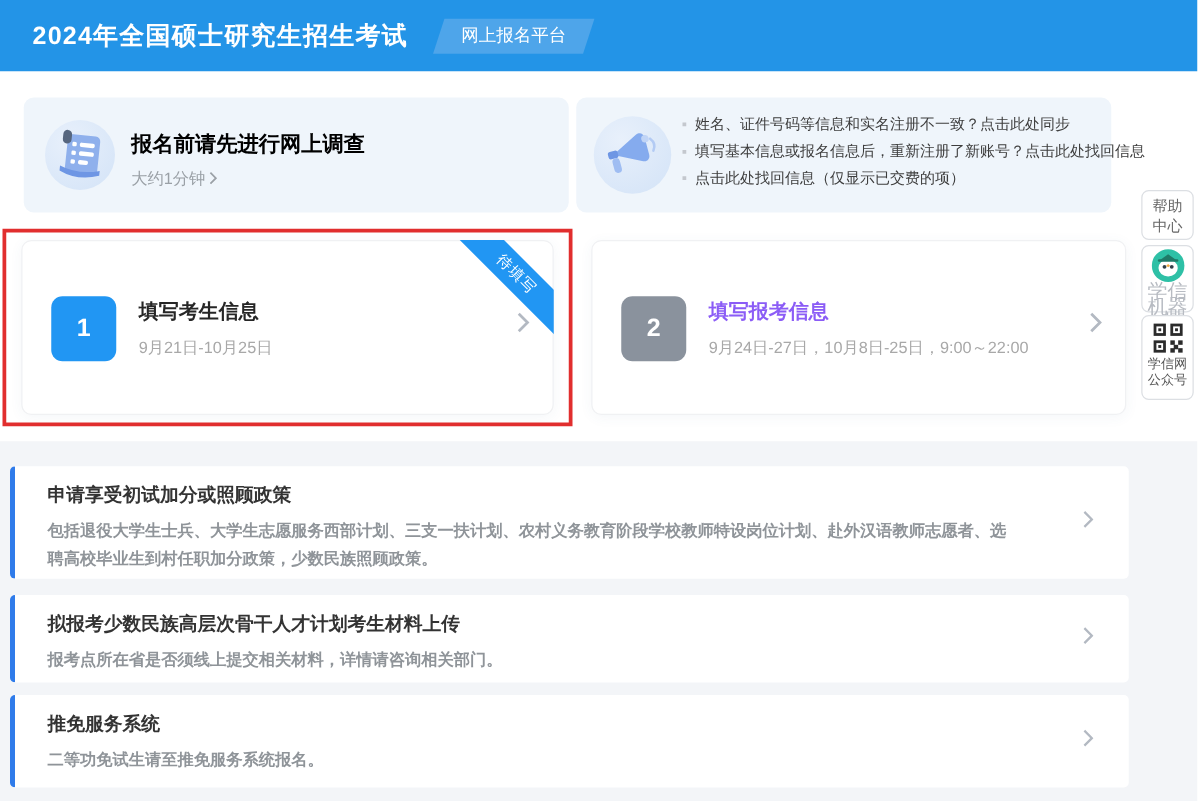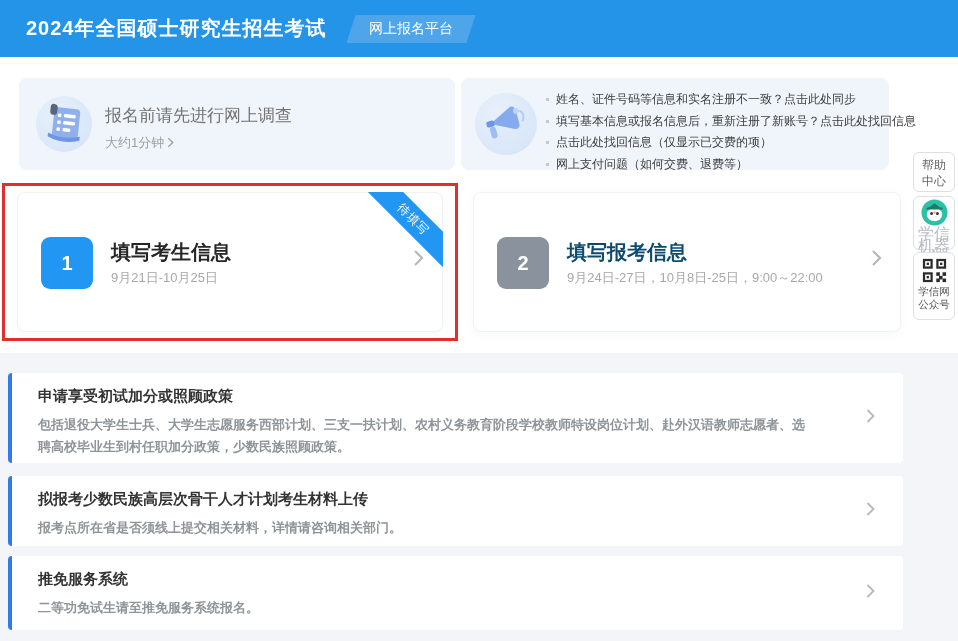--- a/index.html
+++ b/index.html
@@ -20,41 +20,41 @@
                filter:blur(3px); }
 
   
   .info-card { position:absolute; top:78px; height:92px; background:#EFF5FB; border-radius:8px; }
   .survey-card { left:19px; width:436px; cursor:pointer; }
   .notice-card { left:461px; width:428px; }
   .icon-circle { position:absolute; border-radius:50%;
                  background:radial-gradient(circle at 35% 30%, #E8F0FB, #D3E3F7); }
   .survey-card .icon-circle { left:17px; top:18px; width:56px; height:56px; }
   .notice-card .icon-circle { left:14px; top:15px; width:62px; height:62px; }
-  .survey-title { position:absolute; left:86px; top:26px; font-size:17px; font-weight:normal; color:#737373; }
+  .survey-title { position:absolute; left:86px; top:26px; font-size:17px; font-weight:bold; color:#000000; }
   .survey-sub { position:absolute; left:86px; top:56px; font-size:13px; color:#9AA0A6;
                 display:flex; align-items:center; gap:3px; cursor:pointer; }
   .notice-list { position:absolute; left:84px; top:11px; list-style:none; }
   .notice-list li { position:relative; padding-left:11px; font-size:12px; color:#3D3D3D;
                     line-height:21.5px; cursor:pointer; white-space:nowrap; }
   .notice-list li::before { content:""; position:absolute; left:1px; top:9px; width:3px; height:3px;
                             background:#C4C8CE; }
 
   
   .step-card { position:absolute; top:192px; height:140px; background:#fff; border:1px solid #F0F1F3;
                border-radius:8px; box-shadow:0 2px 10px rgba(60,90,130,.05); cursor:pointer; }
   .step1 { left:17px; width:426px; }
   .step2 { left:473px; width:428px; }
   .step-num { position:absolute; left:23px; top:44px; width:52px; height:52px; border-radius:9px;
               color:#fff; font-size:20px; font-weight:bold; display:flex; align-items:center;
               justify-content:center; }
   .step1 .step-num { background:#2196F3; }
   .step2 .step-num { background:#8A929D; }
-  .step-title { position:absolute; left:93px; top:46px; font-size:20px; font-weight:bold; color:#262626; }
-  .step2 .step-title { color:#0c4a6e; }
+  .step-title { position:absolute; left:93px; top:46px; font-size:16px; font-weight:bold; color:#262626; }
+  .step2 .step-title { color:#8b5cf6; }
   .step-date { position:absolute; left:93px; top:76px; font-size:13px; color:#A8A8A8; }
   .step-chevron { position:absolute; right:18px; top:56px; }
 
   
   .ribbon-wrap { position:absolute; top:-1px; right:-1px; width:78px; height:78px; overflow:hidden;
                  border-radius:0 8px 0 0; pointer-events:none; }
   .ribbon { position:absolute; top:15px; right:-31px; width:122px; transform:rotate(45deg);
             background:#2196F3; color:#fff; font-size:12px; text-align:center; padding:4px 0;
             letter-spacing:1px; }
 
@@ -134,21 +134,20 @@
           <rect x="14" y="30" width="6" height="12" rx="3" fill="#9FBDF2"></rect>
           <circle cx="44" cy="21" r="3" fill="#C0D4F6"></circle>
           <path d="M48 22 q4 5 0 10" stroke="#B3CBF4" stroke-width="2" fill="none" stroke-linecap="round"></path>
         </g>
       </svg>
     </div>
     <ul class="notice-list">
       <li>姓名、证件号码等信息和实名注册不一致？点击此处同步</li>
       <li>填写基本信息或报名信息后，重新注册了新账号？点击此处找回信息</li>
       <li>点击此处找回信息（仅显示已交费的项）</li>
-      <li>网上支付问题（如何交费、退费等）</li>
     </ul>
   </div>
 
   <div class="step-card step1">
     <div class="step-num">1</div>
     <div class="step-title">填写考生信息</div>
     <div class="step-date">9月21日-10月25日</div>
     <div class="step-chevron">
       <svg width="11" height="18" viewBox="0 0 11 18">
           <polyline points="2,2 9,9 2,16" stroke="#B3B9C2" stroke-width="2.2" fill="none"></polyline>

